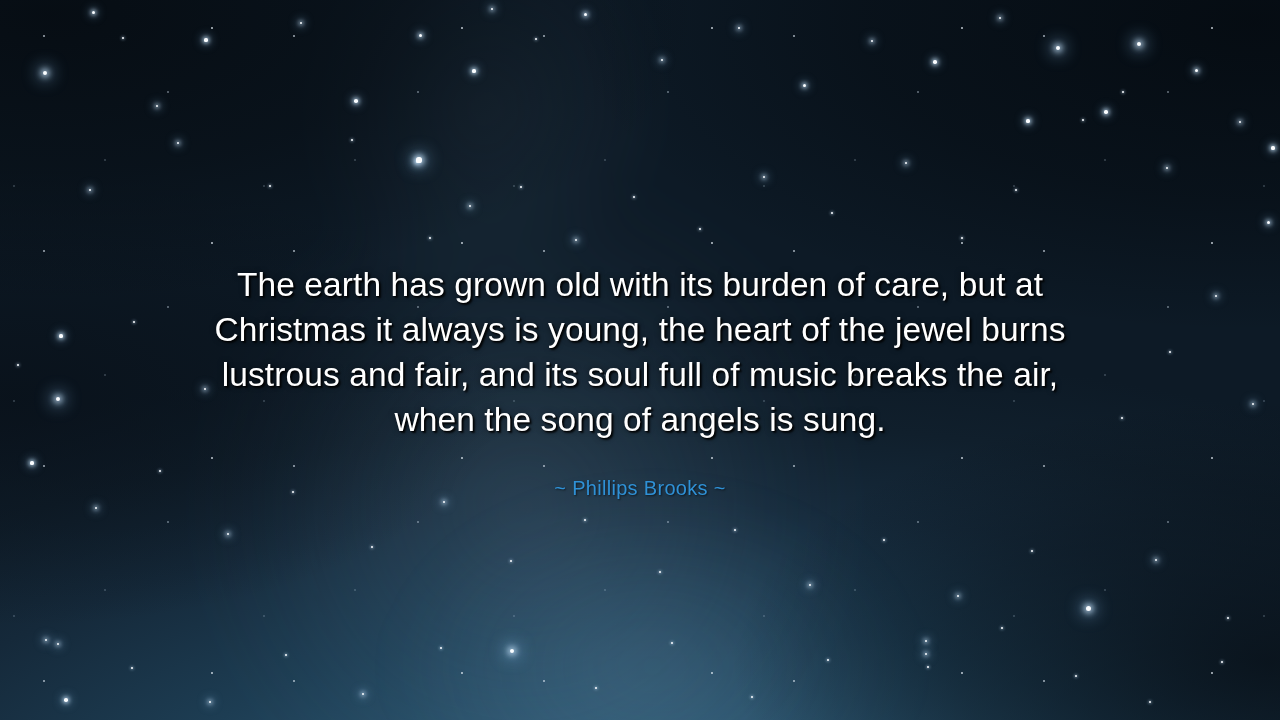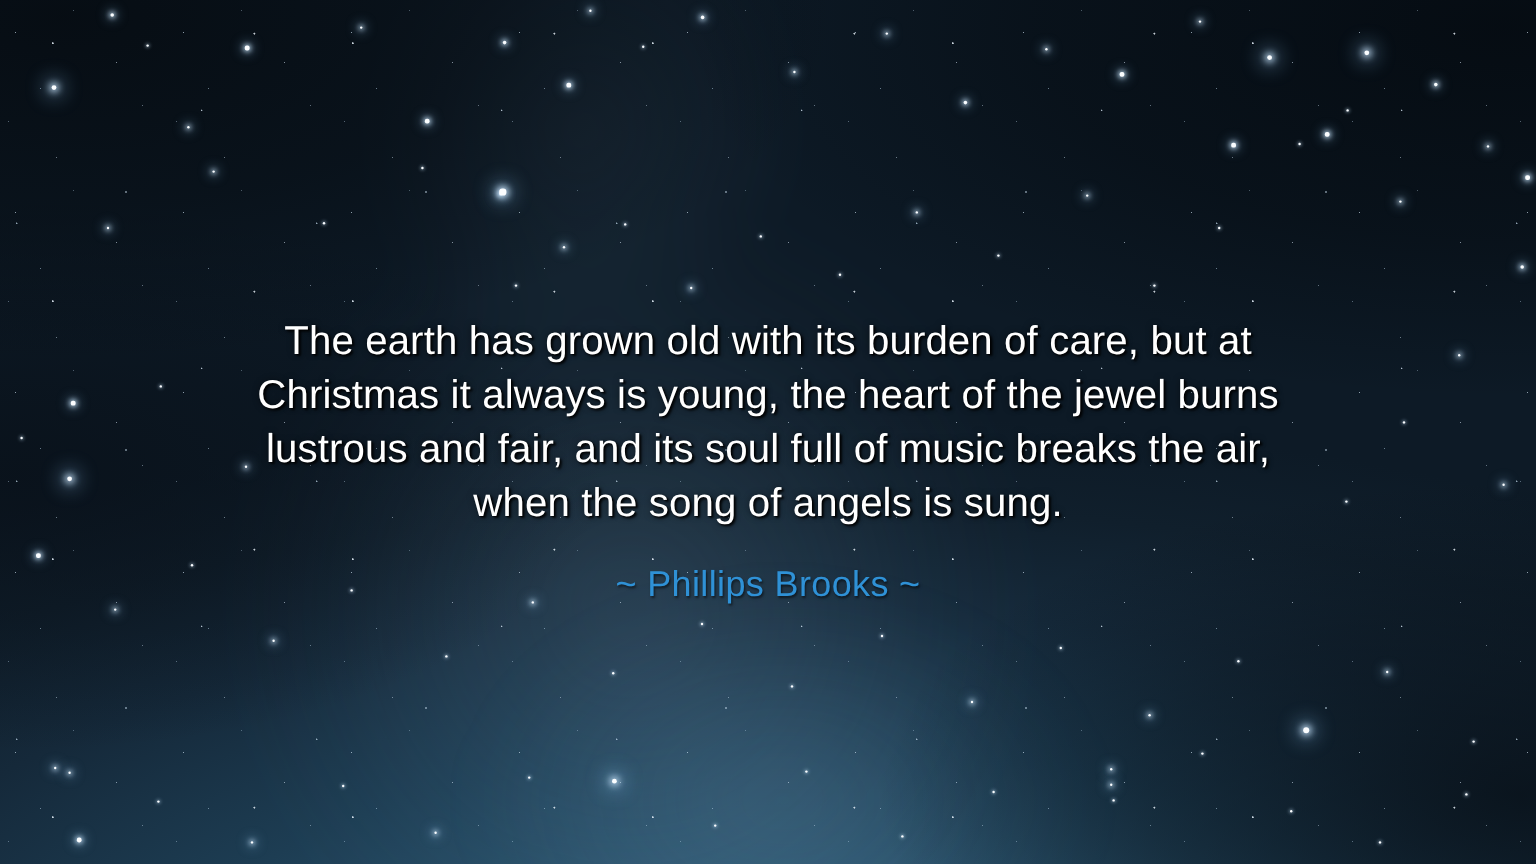--- a/index.html
+++ b/index.html
@@ -117,21 +117,21 @@
     white-space: pre-line;
   }
   #attribution {
     position: absolute;
     left: 0;
     right: 0;
     top: 470px;
     text-align: center;
     margin: 0;
     color: #2f91d6;
-    font-size: 30px;
+    font-size: 20px;
     line-height: 36px;
     font-weight: 400;
     letter-spacing: 0.3px;
     text-shadow: 1px 1px 2px rgba(0,0,0,0.55);
   }
 </style>
 </head>
 <body>
 
 <div id="stage">

